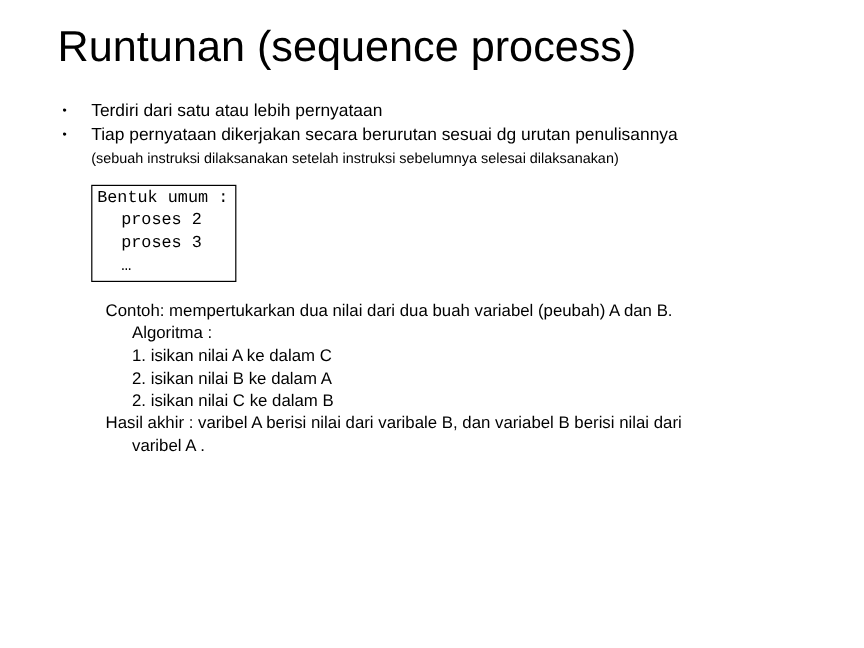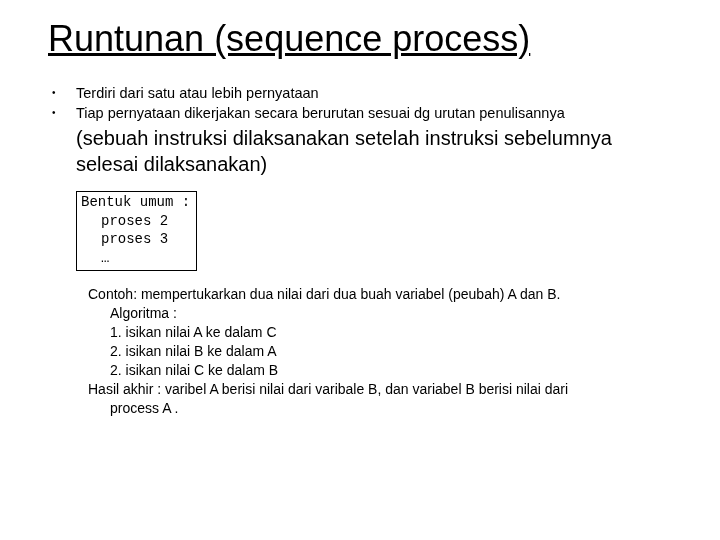--- a/index.html
+++ b/index.html
@@ -14,21 +14,20 @@
   .slide {
     width: 100%;
     height: 100%;
     padding: 18px 48px 20px 48px;
   }
   .title {
     font-size: 36px;
     font-weight: 400;
     margin-bottom: 24px;
     letter-spacing: 0px;
-    text-decoration: underline;
   }
   .bullets {
     list-style: none;
     margin-bottom: 2px;
   }
   .bullets li {
     position: relative;
     padding-left: 28px;
     font-size: 14.5px;
     font-weight: 400;
@@ -37,21 +36,21 @@
   }
   .bullets li::before {
     content: "•";
     position: absolute;
     left: 4px;
     top: 0;
     font-size: 10px;
     line-height: 1.8;
   }
   .note {
-    font-size: 20px;
+    font-size: 12px;
     padding-left: 28px;
     margin-bottom: 14px;
     line-height: 1.3;
   }
   .general-form {
     margin-left: 28px;
     border: 1px solid #000;
     display: inline-block;
     padding: 1px 6px 2px 4px;
     font-size: 14px;
@@ -92,16 +91,16 @@
     <div class="indent">…</div>
   </div>
 
   <div class="example">
     <div>Contoh: mempertukarkan dua nilai dari dua buah variabel (peubah) A dan B.</div>
     <div class="lvl1">Algoritma :</div>
     <div class="lvl1">1. isikan nilai A ke dalam C</div>
     <div class="lvl1">2. isikan nilai B ke dalam A</div>
     <div class="lvl1">2. isikan nilai C ke dalam B</div>
     <div class="result">Hasil akhir : varibel A berisi nilai dari varibale B, dan variabel B berisi nilai dari</div>
-    <div class="result-cont">process A .</div>
+    <div class="result-cont">varibel A .</div>
   </div>
 
 </div>
 
 </body></html>

